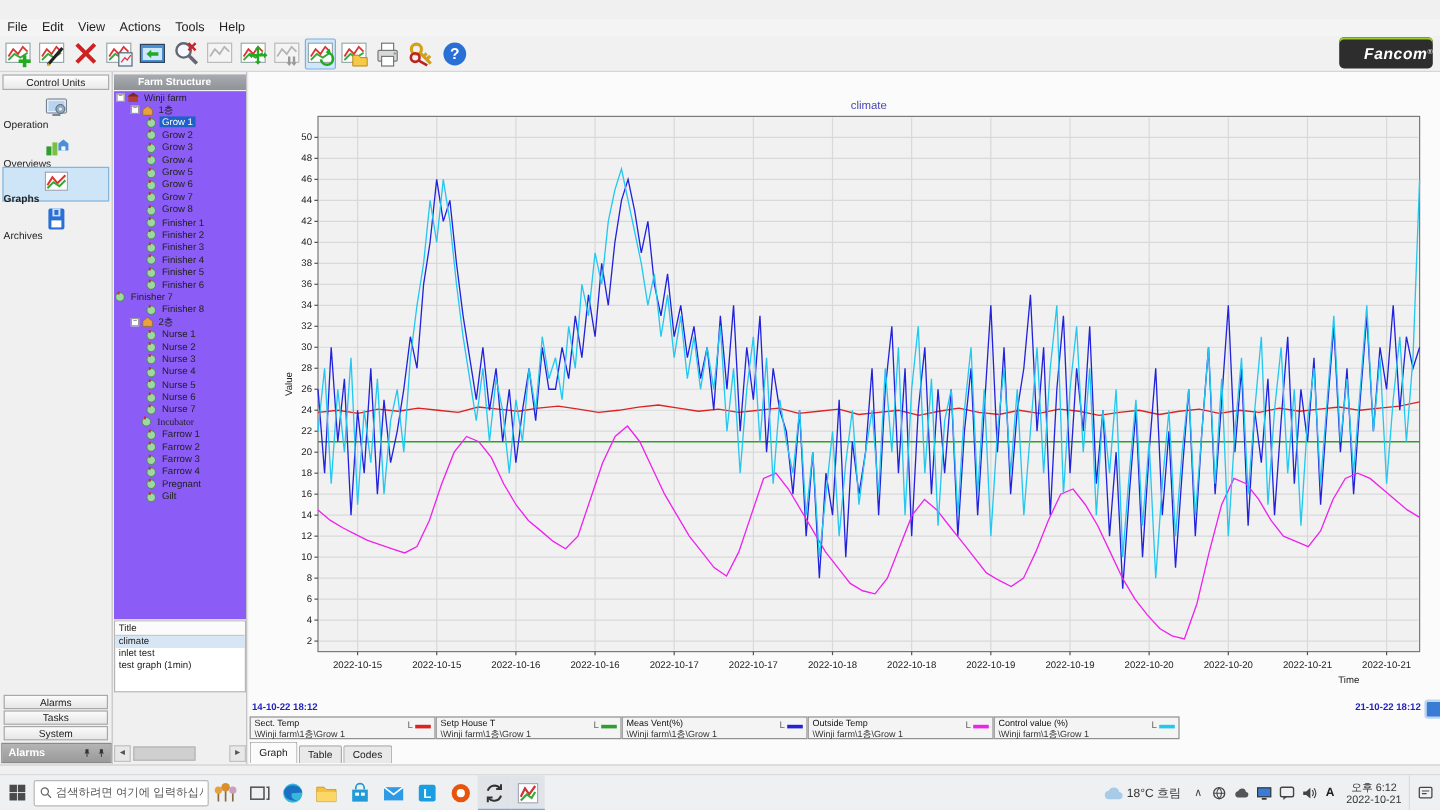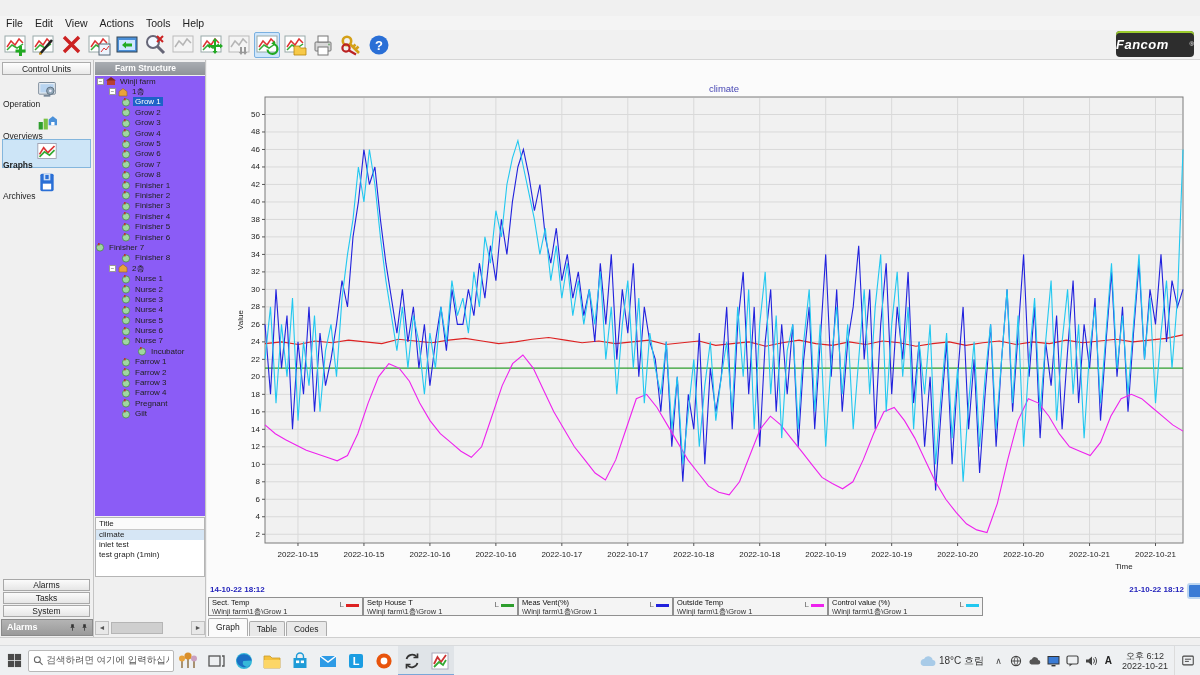--- a/index.html
+++ b/index.html
@@ -8,21 +8,21 @@
   #app { position:absolute; inset:0; }
 
   
   .titlebar { position:absolute; left:0; top:0; width:1200px; height:16px; background:#f4f4f4; display:flex; align-items:center; padding-left:4px; gap:4px; }
   .titlebar-text { font-size:10.5px; color:#222; }
   .menubar { position:absolute; left:0; top:16px; width:1200px; height:14px; background:#f4f4f4; display:flex; align-items:center; }
   .menubar span { padding:0 6px; font-size:10.5px; color:#222; }
   .toolbar { position:absolute; left:0; top:30px; width:1200px; height:30px; background:#f1f1f1; border-bottom:1px solid #d6d6d6; display:flex; align-items:center; padding-left:2px; }
   .tbtn { width:26px; height:26px; margin-right:2px; display:flex; align-items:center; justify-content:center; border:1px solid transparent; border-radius:2px; }
   .tbtn.active { background:#cfe6fb; border-color:#7ab0e0; }
-  .fancom-logo { position:absolute; right:6px; top:31px; width:78px; height:26px; background:#2d2d2d; border-radius:4px; display:flex; align-items:center; justify-content:space-between; box-shadow:inset 0 2px 0 #9ccc2e; }
+  .fancom-logo { position:absolute; right:6px; top:31px; width:78px; height:26px; background:#2d2d2d; border-radius:4px; display:flex; align-items:center; justify-content:flex-end; box-shadow:inset 0 2px 0 #9ccc2e; }
   .fancom-logo span { color:#fff; font-style:italic; font-weight:bold; font-size:13px; letter-spacing:0.5px; }
   .fancom-logo sup { color:#fff; font-size:6px; }
 
   
   .left-panel { position:absolute; left:0; top:60px; width:94px; height:577px; background:#f0f0f0; border-right:1px solid #c4c4c4; }
   .cu-header { position:absolute; left:2px; top:2px; width:89px; height:13px; border:1px solid #ababab; background:linear-gradient(#fdfdfd,#e9e9e9); font-size:8.5px; text-align:center; line-height:12px; color:#222; }
   .nav-item { position:absolute; left:2px; width:89px; height:29px; text-align:left; border:1px solid transparent; }
   .nav-item.selected { background:#cde5f7; border-color:#84b6dd; }
   .nav-item svg { display:block; margin:1px auto 0; }
   .nav-label { font-size:8.5px; color:#222; line-height:8px; }
@@ -455,21 +455,21 @@
           </svg>
           <span class="tree-label">Nurse 6</span>
         </div>
         <div class="tree-row" style="padding-left: 26px;">
           <svg class="tree-ico" width="10" height="10" viewBox="0 0 10 10">
             <circle cx="5" cy="5.5" r="3.6" fill="#9fd7a0" stroke="#4a8a4a" stroke-width="0.8"></circle>
             <rect x="3" y="1" width="1.6" height="2.4" fill="#b33"></rect>
           </svg>
           <span class="tree-label">Nurse 7</span>
         </div>
-        <div class="tree-row" style="padding-left: 42px;">
+        <div class="tree-row" style="padding-left: 22px; font-family: Liberation Serif, serif;">
           <svg class="tree-ico" width="10" height="10" viewBox="0 0 10 10">
             <circle cx="5" cy="5.5" r="3.6" fill="#9fd7a0" stroke="#4a8a4a" stroke-width="0.8"></circle>
             <rect x="3" y="1" width="1.6" height="2.4" fill="#b33"></rect>
           </svg>
           <span class="tree-label">Incubator</span>
         </div>
         <div class="tree-row" style="padding-left: 26px;">
           <svg class="tree-ico" width="10" height="10" viewBox="0 0 10 10">
             <circle cx="5" cy="5.5" r="3.6" fill="#9fd7a0" stroke="#4a8a4a" stroke-width="0.8"></circle>
             <rect x="3" y="1" width="1.6" height="2.4" fill="#b33"></rect>

